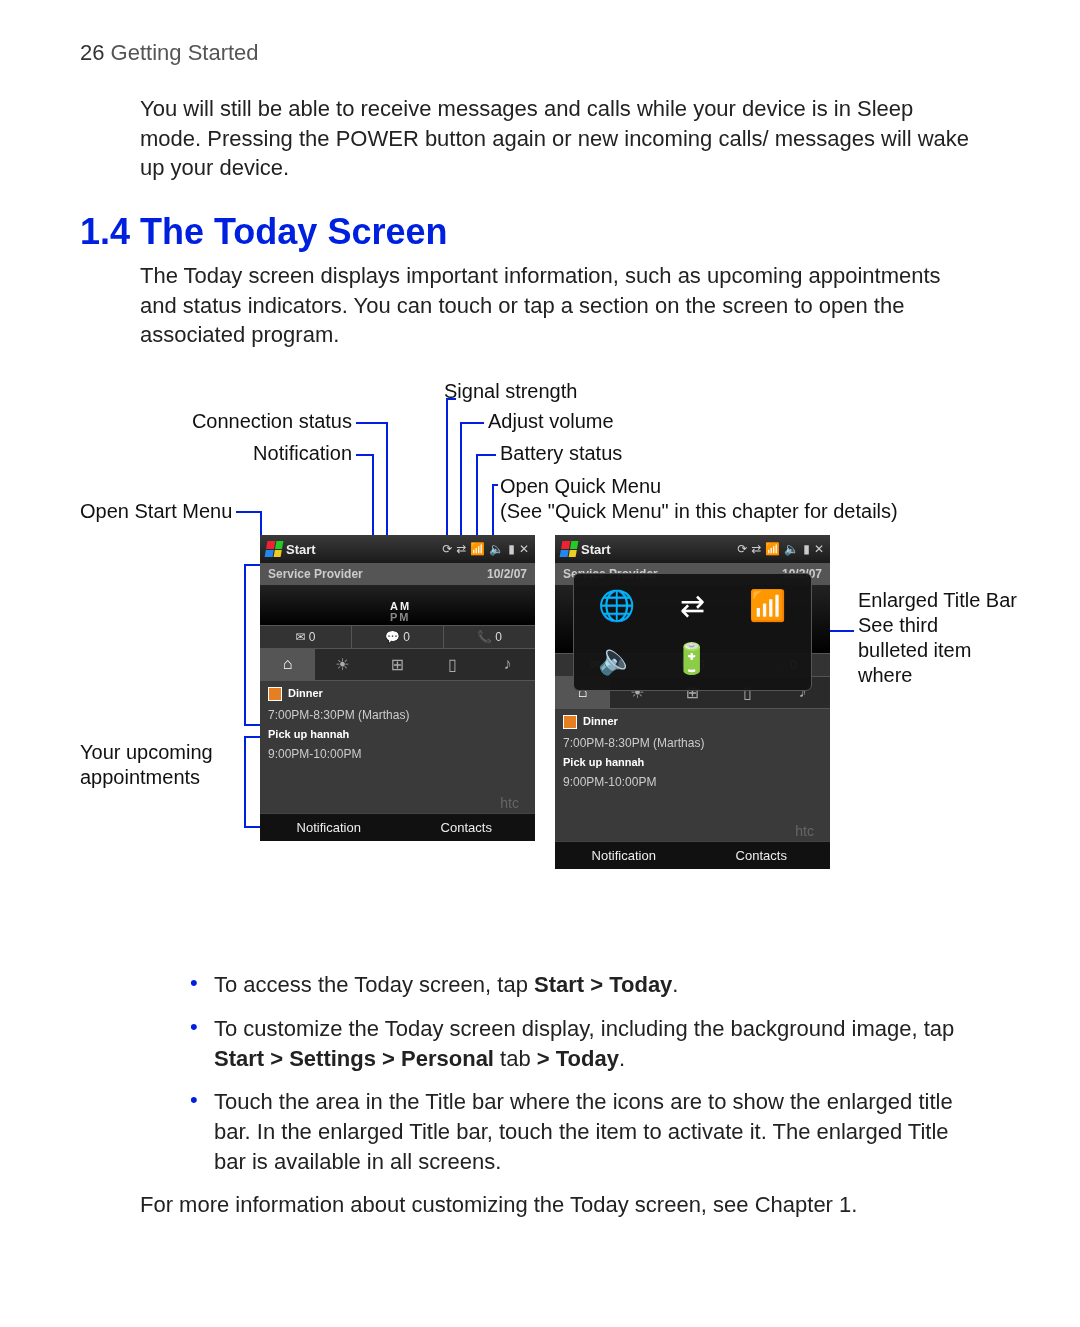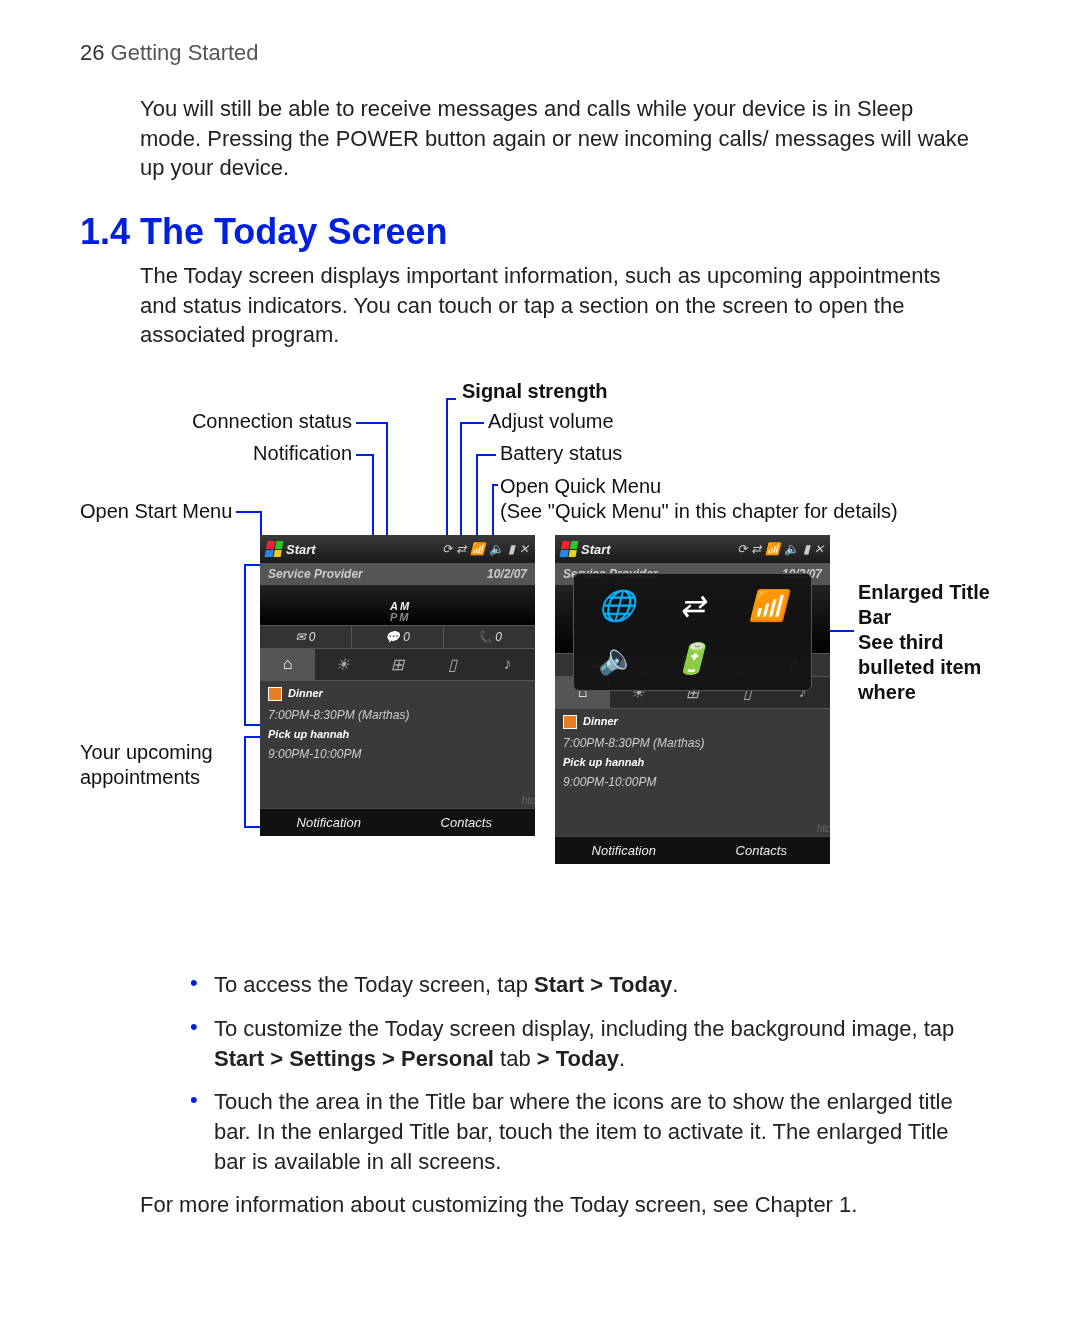--- a/index.html
+++ b/index.html
@@ -52,21 +52,20 @@
   .leader.v { width: 2px; }
 
   
   .phone {
     position: absolute;
     width: 275px;
     background: #fdba74;
     font-family: Tahoma, Arial, sans-serif;
     color: #eee;
     font-size: 13px;
-    font-style: italic;
   }
   .phone .titlebar {
     display: flex;
     align-items: center;
     gap: 4px;
     padding: 3px 6px;
     background: linear-gradient(#3a3a3a, #1a1a1a);
     height: 22px;
   }
   .winflag {
@@ -137,21 +136,21 @@
     background:#e67e22; border:1px solid #fff; margin-right:6px;
     vertical-align:middle;
   }
   .softkeys {
     display:flex;
     background:#111;
     border-top:1px solid #444;
   }
   .softkeys div { flex:1; text-align:center; padding:6px 0; font-size:13px; color:#eee;}
   .htc-logo {
-    text-align:right; color:#666; font-size:10px; padding:2px 0;
+    text-align:right; color:#666; font-size:14px; padding:2px 16px;
     background:#3a3a3a;
   }
   
   .overlay {
     position:absolute;
     top:38px; left:18px; right:18px;
     background: rgba(20,20,20,0.96);
     border:1px solid #555;
     border-radius:6px;
     padding:14px 10px;
@@ -195,35 +194,35 @@
   </div>
 
   <p class="body-text">You will still be able to receive messages and calls while your device is in Sleep mode. Pressing the POWER button again or new incoming calls/ messages will wake up your device.</p>
 
   <h2 class="section">1.4 The Today Screen</h2>
 
   <p class="body-text">The Today screen displays important information, such as upcoming appointments and status indicators. You can touch or tap a section on the screen to open the associated program.</p>
 
   <div class="diagram-wrap">
 
-    <div class="callout" style="left:382px; top:0px;font-weight:bold;">Signal strength</div>
+    <div class="callout" style="left:364px; top:0px;">Signal strength</div>
     <div class="callout" style="left:100px; top:30px; text-align:right; width:172px;">Connection status</div>
     <div class="callout" style="left:408px; top:30px;">Adjust volume</div>
     <div class="callout" style="left:162px; top:62px; text-align:right; width:110px;">Notification</div>
     <div class="callout" style="left:420px; top:62px;">Battery status</div>
     <div class="callout multiline" style="left:420px; top:94px; width:500px;">
       <span>Open Quick Menu</span><br>
       <span>(See "Quick Menu" in this chapter for details)</span>
     </div>
     <div class="callout" style="left:0px; top:120px;">Open Start Menu</div>
     <div class="callout multiline" style="left:0px; top:360px; width:160px;">
       <span>Your upcoming</span><br>
       <span>appointments</span>
     </div>
-    <div class="callout multiline" style="left:778px; top:200px; width:170px;font-weight:bold;">
+    <div class="callout multiline" style="left:778px; top:208px; width:170px;">
       <span>Enlarged Title Bar</span><br>
       <span>See third</span><br>
       <span>bulleted item</span><br>
       <span>where</span>
     </div>
 
     <div class="leader v" style="left:366px; top:18px; height:138px;"></div>
     <div class="leader h" style="left:366px; top:18px; width:10px;"></div>
     <div class="leader h" style="left:276px; top:42px; width:30px;"></div>
     <div class="leader v" style="left:306px; top:42px; height:114px;"></div>

